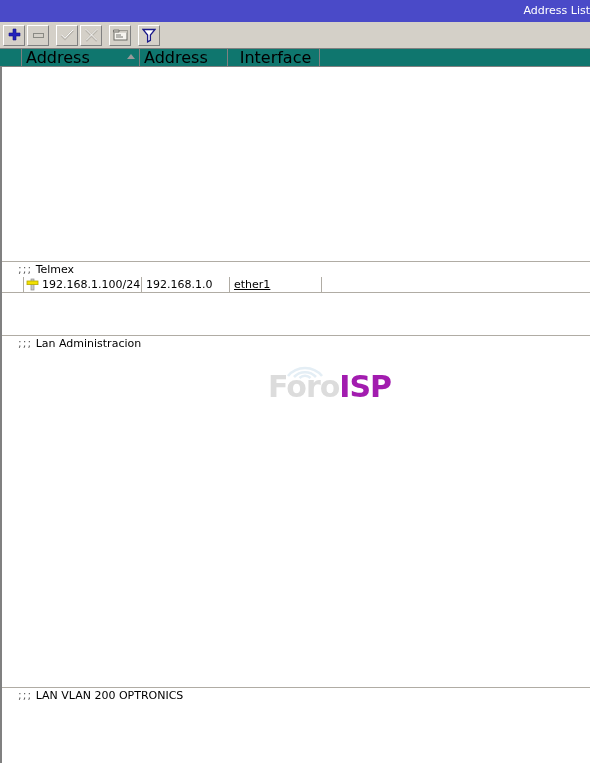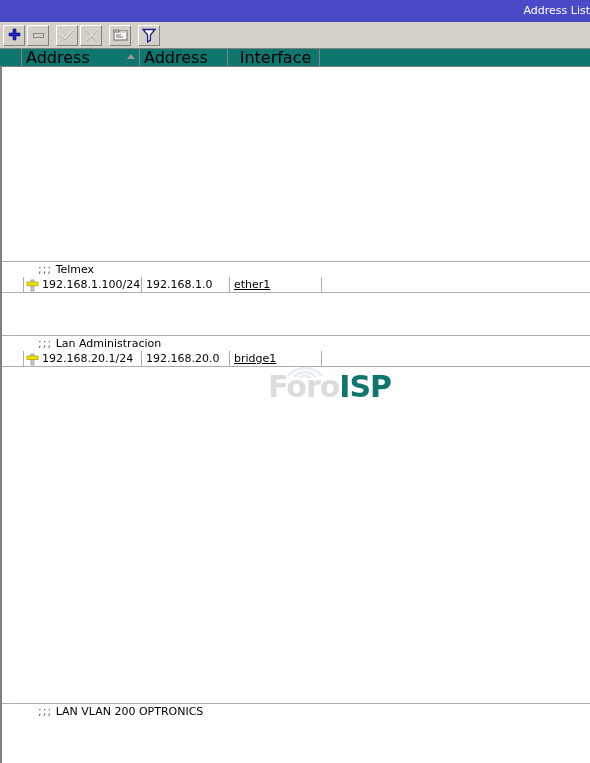--- a/index.html
+++ b/index.html
@@ -135,21 +135,20 @@
   
   .commentrow {
     height: 15px;
     line-height: 15px;
     font-size: 11px;
     background: #ffffff;
     padding-left: 16px;
     white-space: nowrap;
     overflow: hidden;
     box-sizing: border-box;
-    margin-left: 20px;
   }
   .semis { color: #5b5b5b; letter-spacing: 1px; }
   .ctext { color: #000000; }
 
   
   .datarow {
     height: 16px;
     display: flex;
     align-items: stretch;
     background: #ffffff;
@@ -159,21 +158,21 @@
   .dcell {
     border-right: 1px solid #b0aca4;
     box-sizing: border-box;
     height: 15px;
     line-height: 15px;
     font-size: 11px;
     padding-left: 4px;
     white-space: nowrap;
     overflow: hidden;
     display: flex;
-    align-items: flex-end;
+    align-items: center;
   }
   .dcell.flag  { width: 22px; padding-left: 0; border-right: 1px solid #b0aca4; }
   .dcell.addr  { width: 118px; padding-left: 2px; }
   .dcell.net   { width: 88px; }
   .dcell.iface { width: 92px; text-decoration: underline; }
   .dcell.rest  { flex: 1 1 auto; border-right: none; }
 
   .addr-icon {
     width: 13px;
     height: 13px;
@@ -201,21 +200,21 @@
     position: absolute;
     left: 0;
     top: 11px;
     font-family: "DejaVu Sans", "Liberation Sans", sans-serif;
     font-size: 30px;
     font-weight: bold;
     letter-spacing: -1px;
     white-space: nowrap;
   }
   #wm-foro { color: #dcdcdc; margin-left: 36px; }
-  #wm-isp  { color: #0f766e; text-align: right; }
+  #wm-isp  { color: #a21caf; text-align: right; }
 </style>
 </head>
 <body>
 
 <div id="window">
 
   <div id="titlebar">
     <span>Address List</span>
   </div>
 
@@ -320,39 +319,20 @@
       <div class="dcell rest"></div>
     </div>
 
     <div class="spacer" style="height:42px;"></div>
     <div class="hrule"></div>
 
     <div class="commentrow">
       <span class="semis">;;;</span>
       <span class="ctext">Lan Administracion</span>
     </div>
-    <div class="datarow">
-      <div class="dcell flag"></div>
-      <div class="dcell addr">
-        <span class="addr-icon">
-          <svg width="13" height="13" viewBox="0 0 13 13">
-            <rect x="5" y="1" width="3" height="11" fill="#c9c9c9" stroke="#8f8f8f" stroke-width="0.7"></rect>
-            <rect x="1" y="3" width="11" height="3.6" fill="#f2e000" stroke="#b5a800" stroke-width="0.8"></rect>
-          </svg>
-        </span>
-        <span class="addr-txt">192.168.20.1/24</span>
-      </div>
-      <div class="dcell net">
-        <span>192.168.20.0</span>
-      </div>
-      <div class="dcell iface">
-        <span>bridge1</span>
-      </div>
-      <div class="dcell rest"></div>
-    </div>
 
     <div class="spacer" style="height:336px;"></div>
     <div class="hrule"></div>
 
     <div class="commentrow">
       <span class="semis">;;;</span>
       <span class="ctext">LAN VLAN 200 OPTRONICS</span>
     </div>
 
     <div class="spacer" style="height:30px;"></div>

